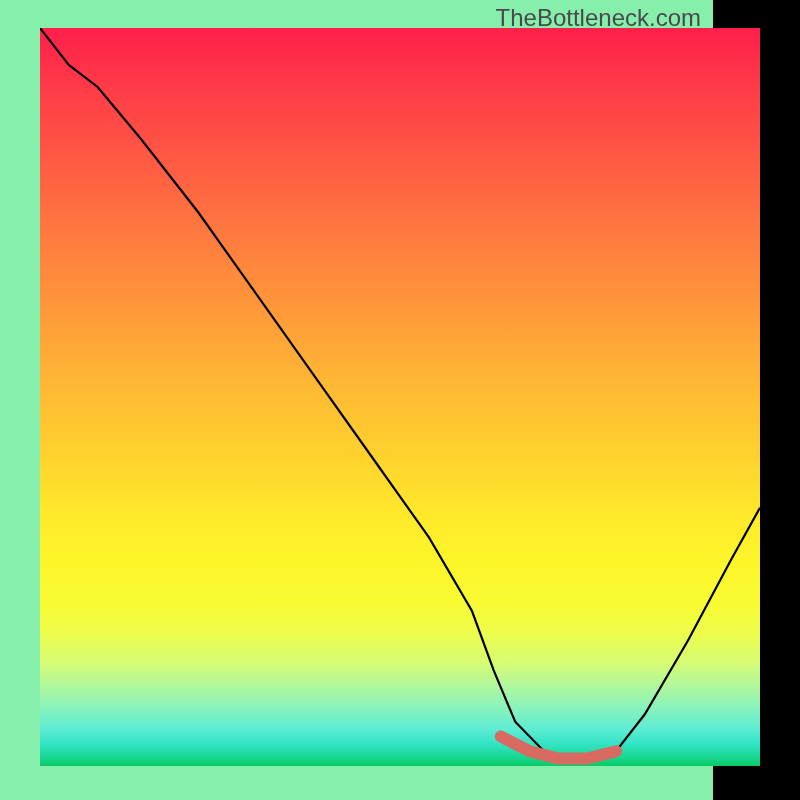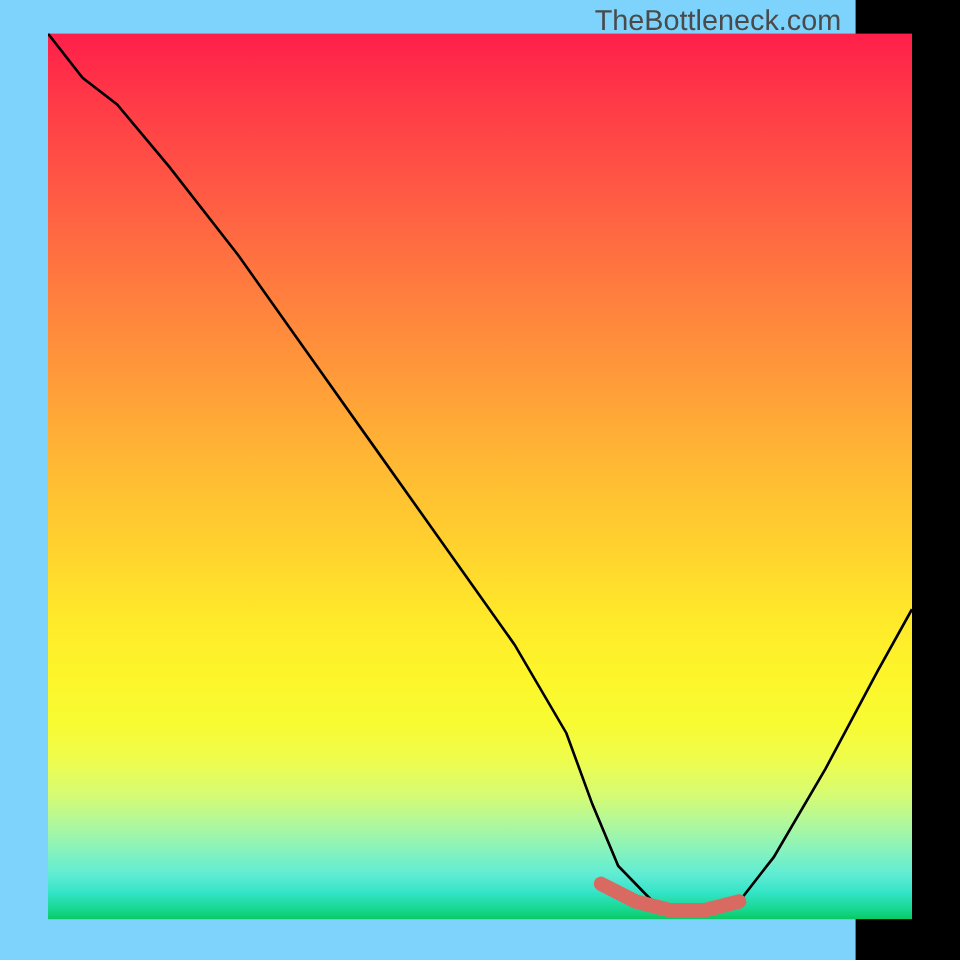--- a/index.html
+++ b/index.html
@@ -1,21 +1,21 @@
 <!DOCTYPE html>
 <html><head>
 <meta charset="utf-8">
 <style>
   * { margin: 0; padding: 0; box-sizing: border-box; }
   html, body { width: 800px; height: 800px; background: #000; overflow: hidden; }
   .frame {
     position: relative;
     width: 713px;
     height: 800px;
-    background: #7dd3fc;
+    background: #86efac;
   }
   .watermark {
     position: absolute;
     top: 4px;
     right: 12px;
     color: #4a4a4a;
     font-family: Arial, Helvetica, sans-serif;
     font-size: 24px;
     font-weight: 500;
     z-index: 10;

